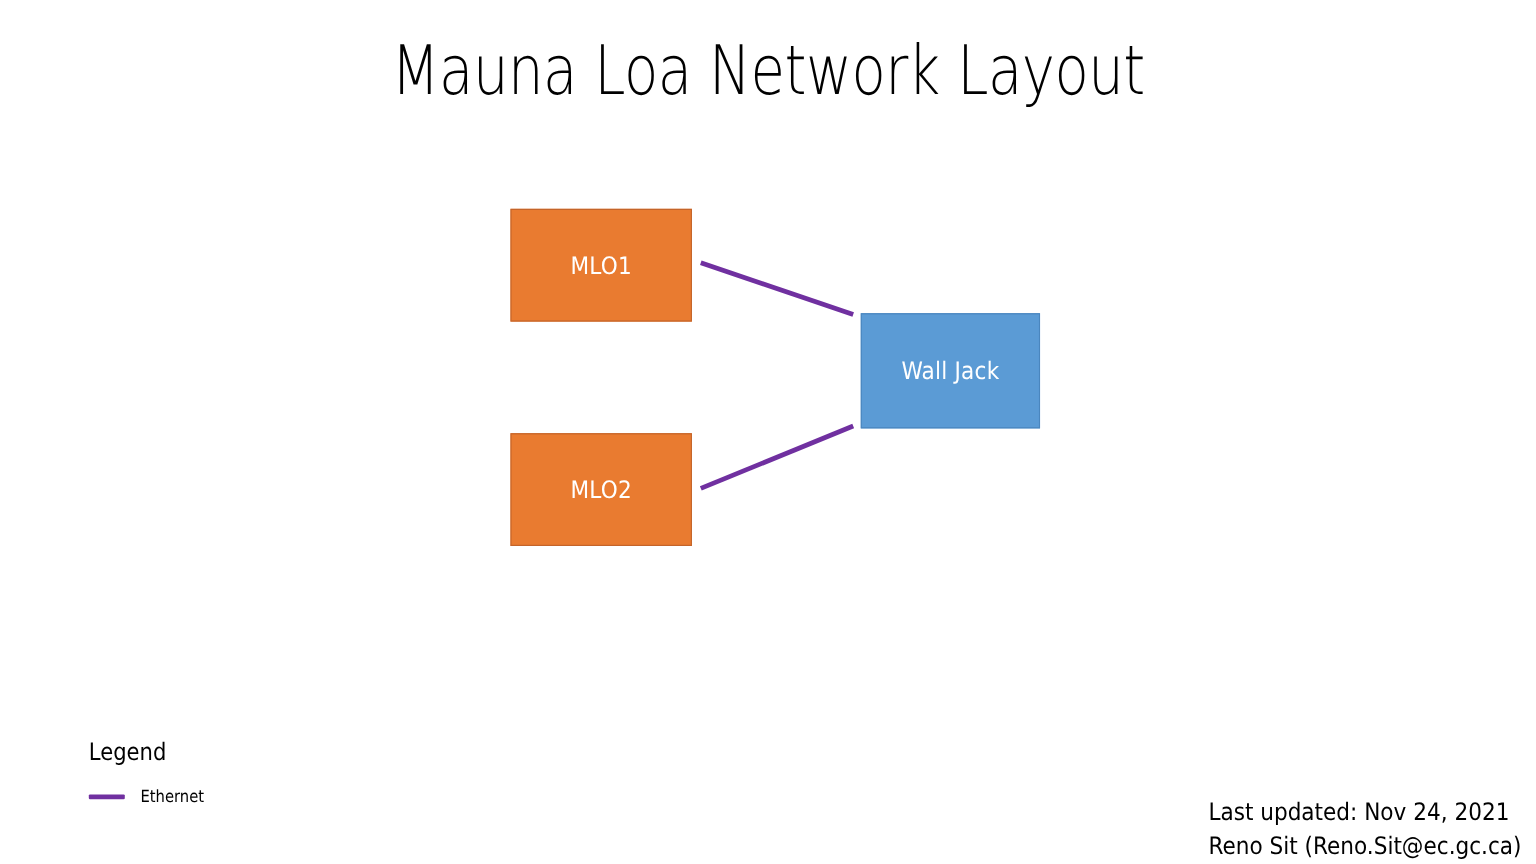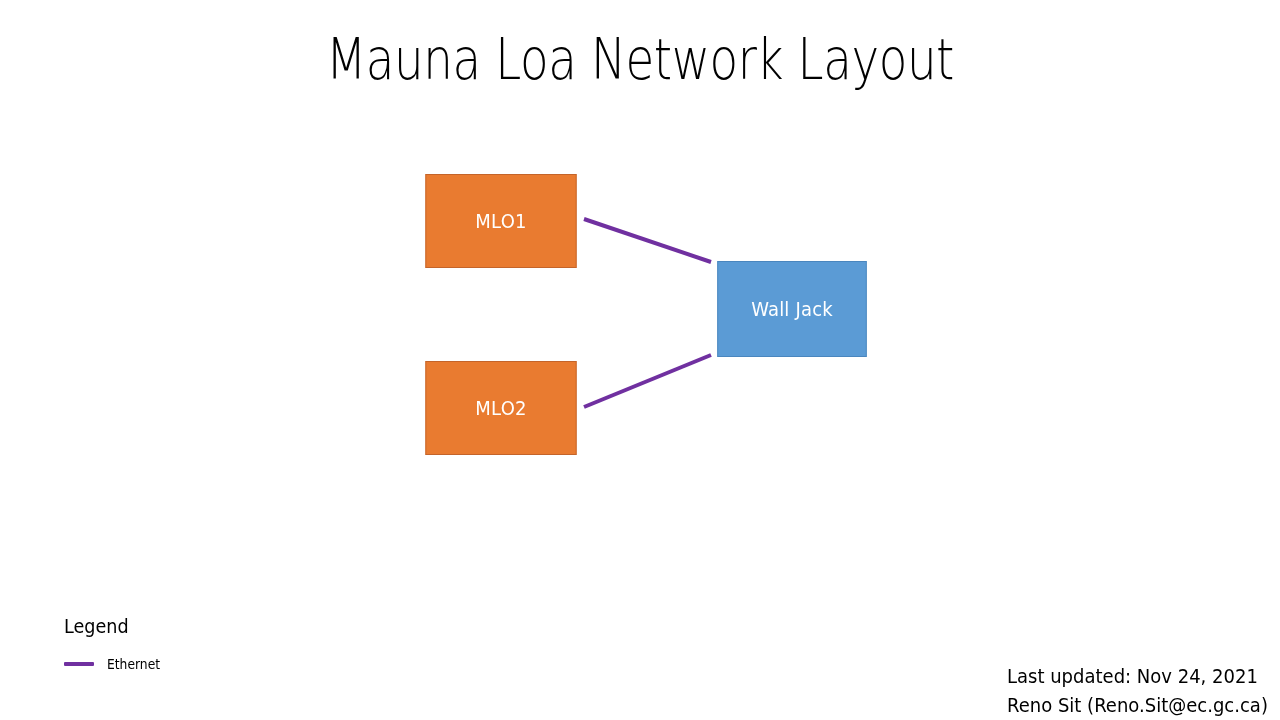--- a/index.html
+++ b/index.html
@@ -84,21 +84,21 @@
     border: 1px solid #4A86BE;
   }
 
   #node-mlo1 { left: 417px; top: 174px; width: 168px; height: 94px; }
   #node-mlo2 { left: 417px; top: 361px; width: 168px; height: 94px; }
   #node-wall-jack { left: 709px; top: 261px; width: 166px; height: 96px; }
 
   
   #legend {
     position: absolute;
-    left: 64px;
+    left: 74px;
     top: 614px;
     width: 240px;
   }
   #legend-title {
     font-family: "DejaVu Sans", sans-serif;
     font-size: 20px;
     font-weight: 400;
     color: #000000;
     transform: scaleX(0.88);
     transform-origin: left top;

